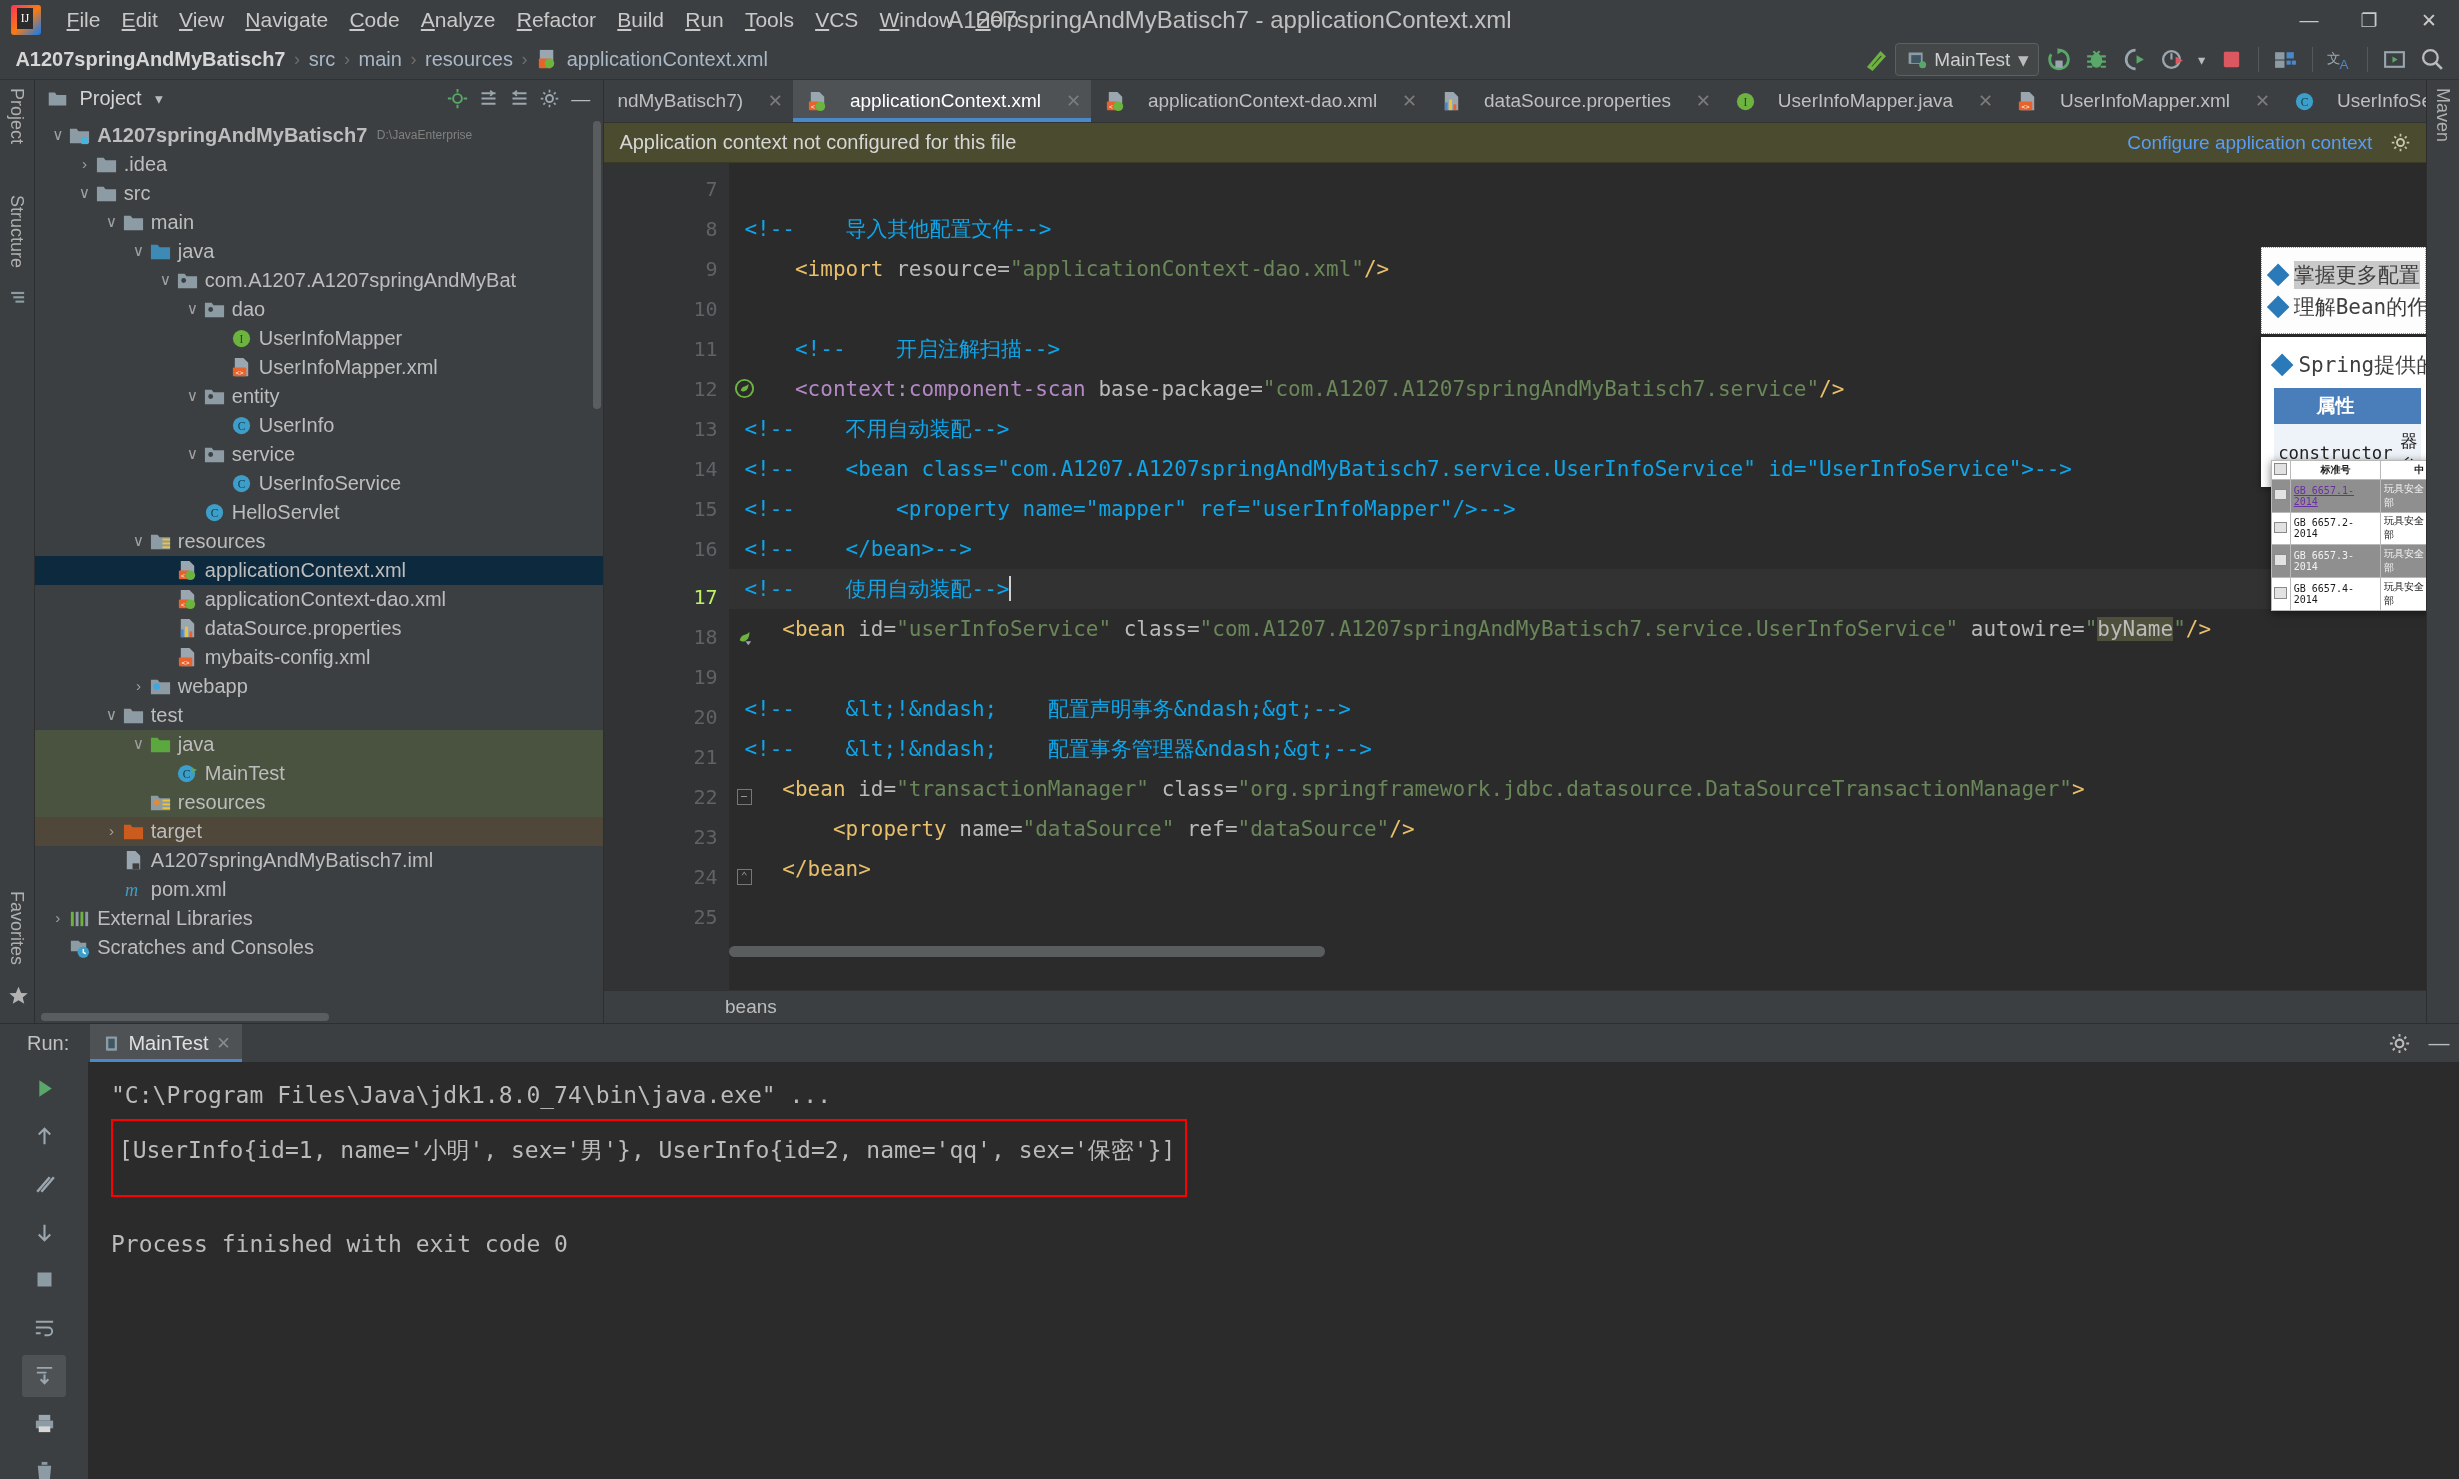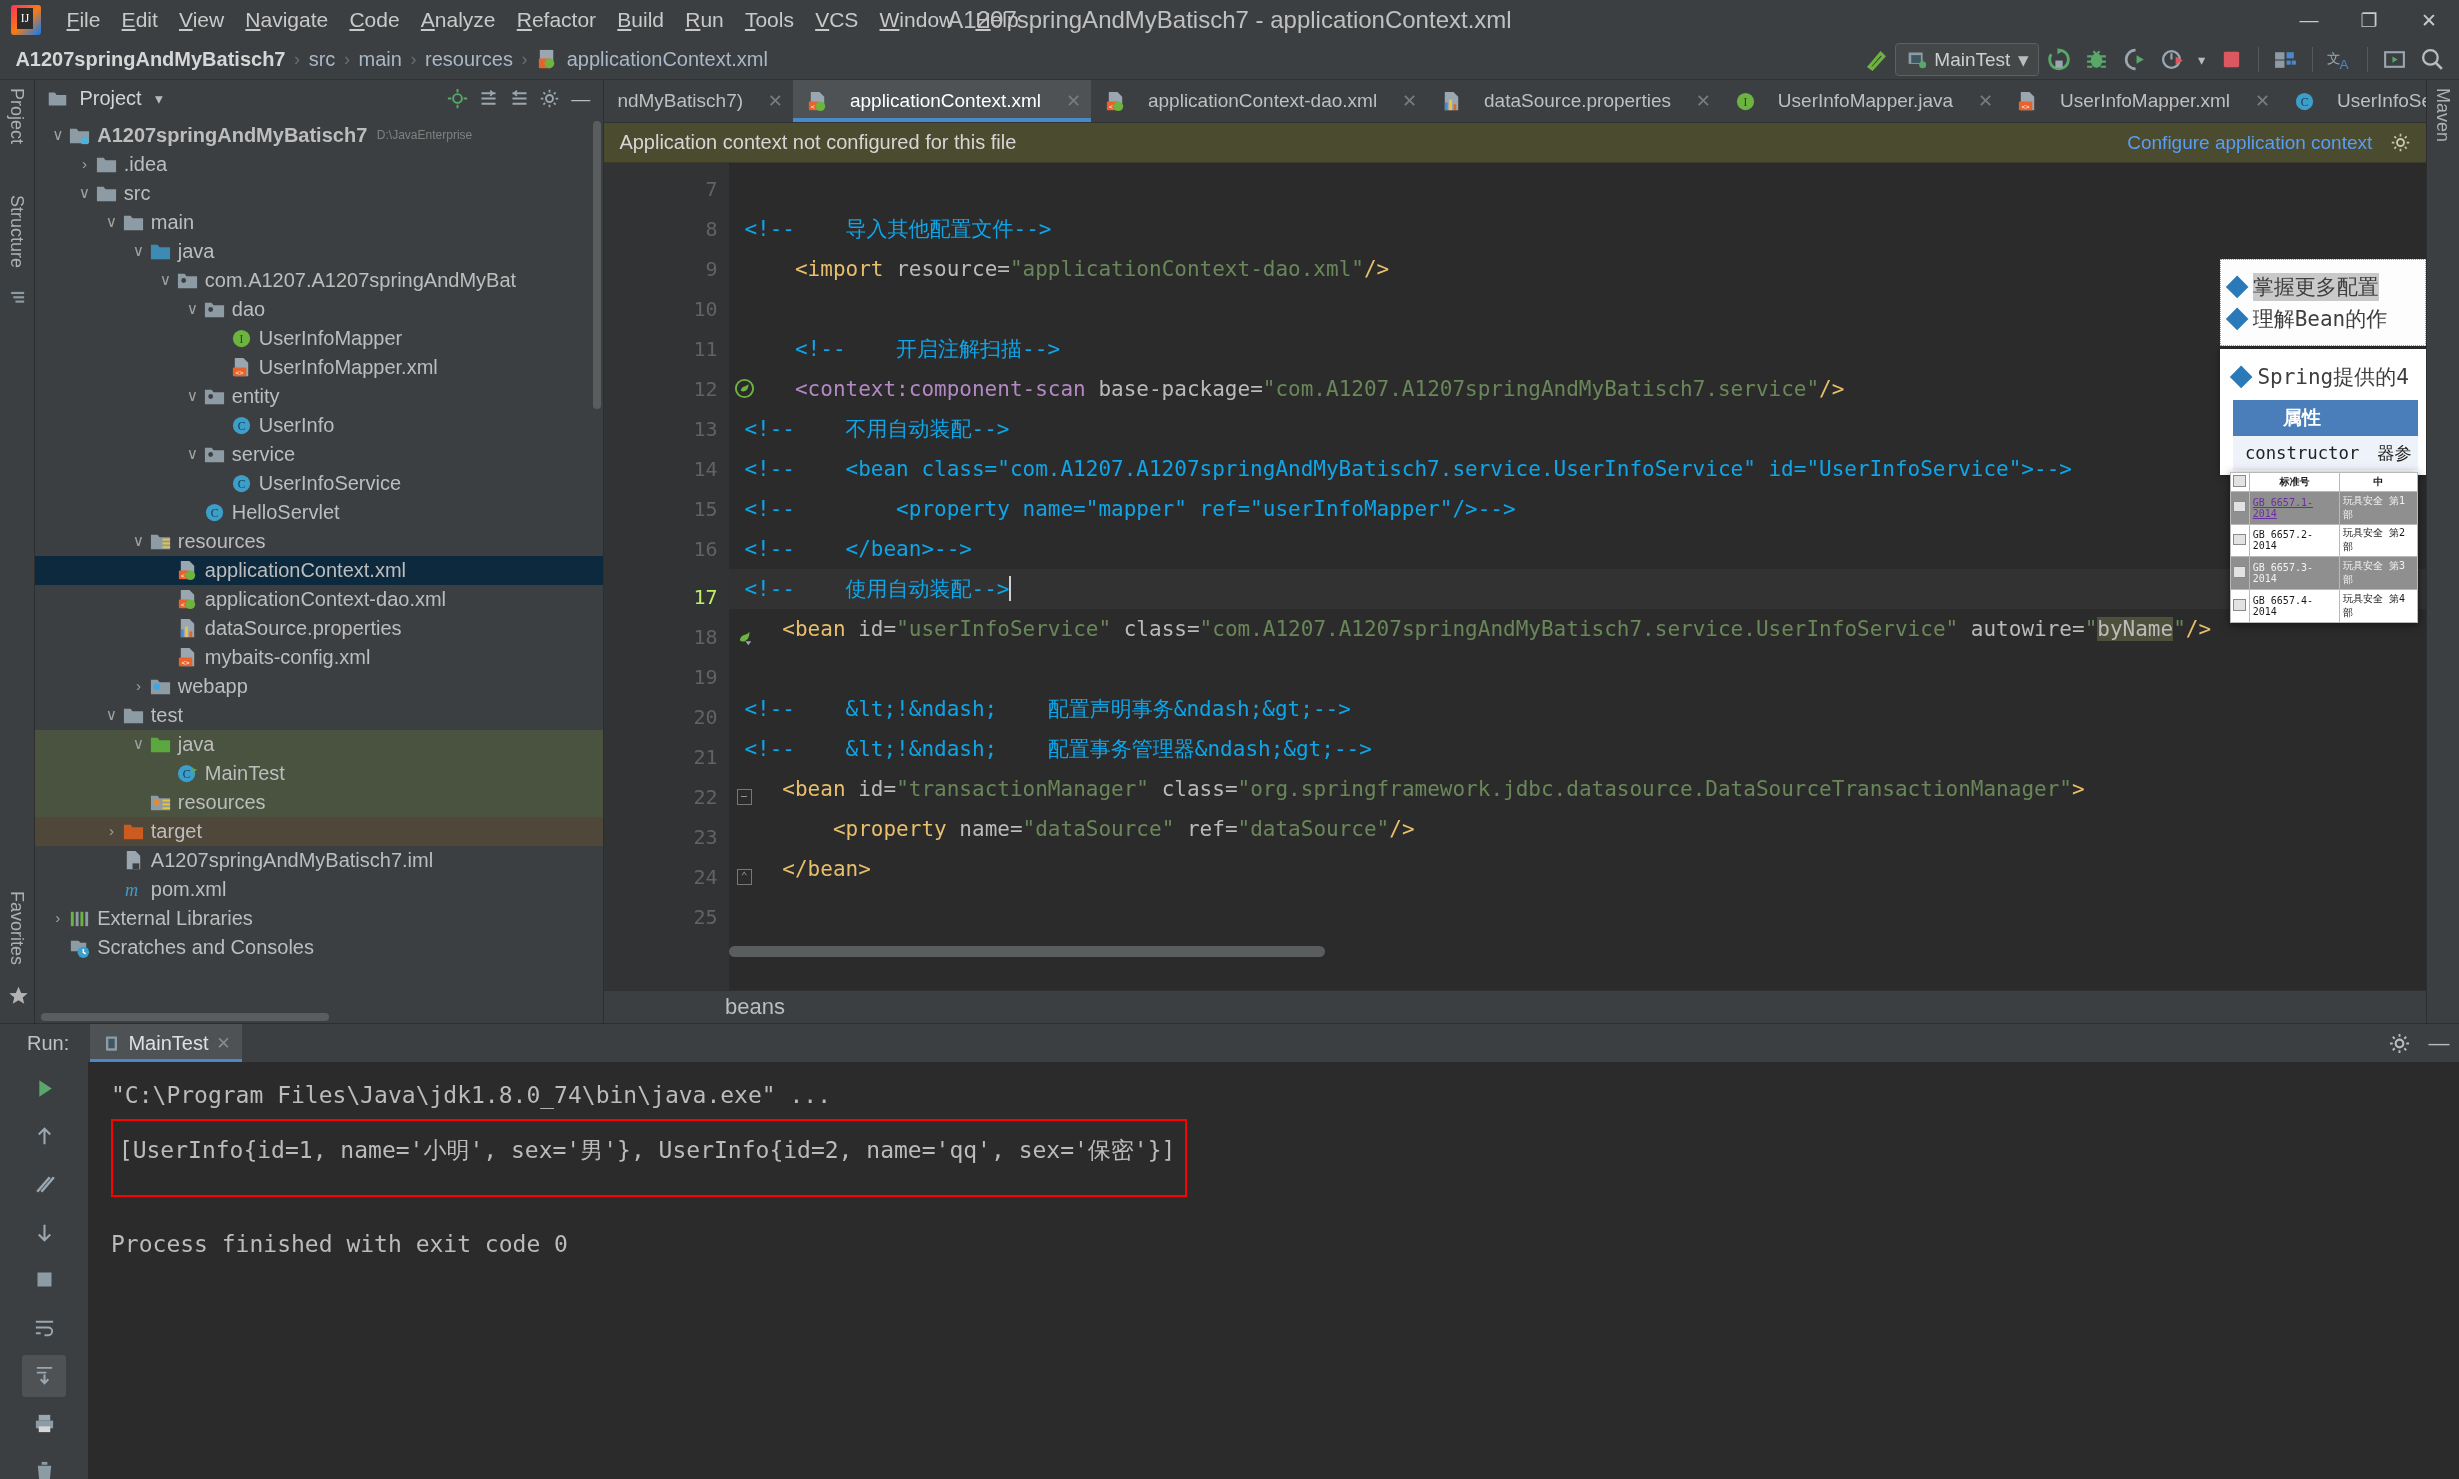--- a/index.html
+++ b/index.html
@@ -82,28 +82,28 @@
   .tagn { color:#e8bf6a; }
   .attr { color:#bababa; }
   .str { color:#6a8759; }
   .ns { color:#b389c5; }
   .eq { color:#bababa; }
   .slash { color:#e8bf6a; }
   .hl { background:#4f503c; }
   .caret { display:inline-block; width:1.9px; height:25px; background:#d0d0d0; vertical-align:-4.8px; }
 
   
-  .ebottom { height:33px; background:#3c3f41; display:flex; align-items:center; padding-left:121px; font-size:22px; color:#bdbdbd; border-top:1px solid #323232; }
+  .ebottom { height:33px; background:#3c3f41; display:flex; align-items:center; padding-left:121px; font-size:19px; color:#bdbdbd; border-top:1px solid #323232; }
   .ehscroll { position:absolute; left:125px; bottom:33px; height:11.5px; width:596px; background:#5a5d5e; border-radius:5.8px; }
 
   
   .rstrip { width:33px; background:#3c3f41; border-left:1px solid #2e2e2e; position:relative; }
 
   
-  .overlay { position:absolute; right:0px; top:96px; width:206px; z-index:40; }
+  .overlay { position:absolute; right:0px; top:84px; width:165px; z-index:40; }
   .ov1 { background:#fdfdfd; border:1px dotted #9a9a9a; padding:9.6px 7.7px 7.7px 7.7px; }
   .ovline { display:flex; align-items:center; gap:7.7px; font-size:21px; color:#3e3e3e; margin:3.8px 0; white-space:nowrap; }
   .dia { width:16.3px; height:16.3px; background:#2a7ab9; transform:rotate(45deg); flex:0 0 16.3px; }
   .ov2 { background:#ffffff; margin-top:3.8px; padding:9.6px 7.7px 5.8px 13.4px; box-shadow:0 1.9px 6.7px rgba(0,0,0,.4); }
   .ovtbl { width:100%; border-collapse:collapse; margin-top:9.6px; font-size:17.3px; }
   .ovtbl th { background:#4a7ebb; color:#fff; padding:4.8px 3.8px; font-size:19px; }
   .ovtbl td { background:#eef3f9; color:#222; padding:4.8px 3.8px; text-align:center; }
   .ovsub { position:absolute; left:9.6px; top:213px; width:188px; background:#fff; box-shadow:0 1.9px 8.6px rgba(0,0,0,.5); font-size:11.5px; }
   .ovsub table { border-collapse:collapse; width:100%; }
   .ovsub td,.ovsub th { border:1px solid #b9b9b9; padding:1.9px 2.9px; font-size:10px; color:#1a1a1a; font-family:"DejaVu Sans Mono",monospace; }

